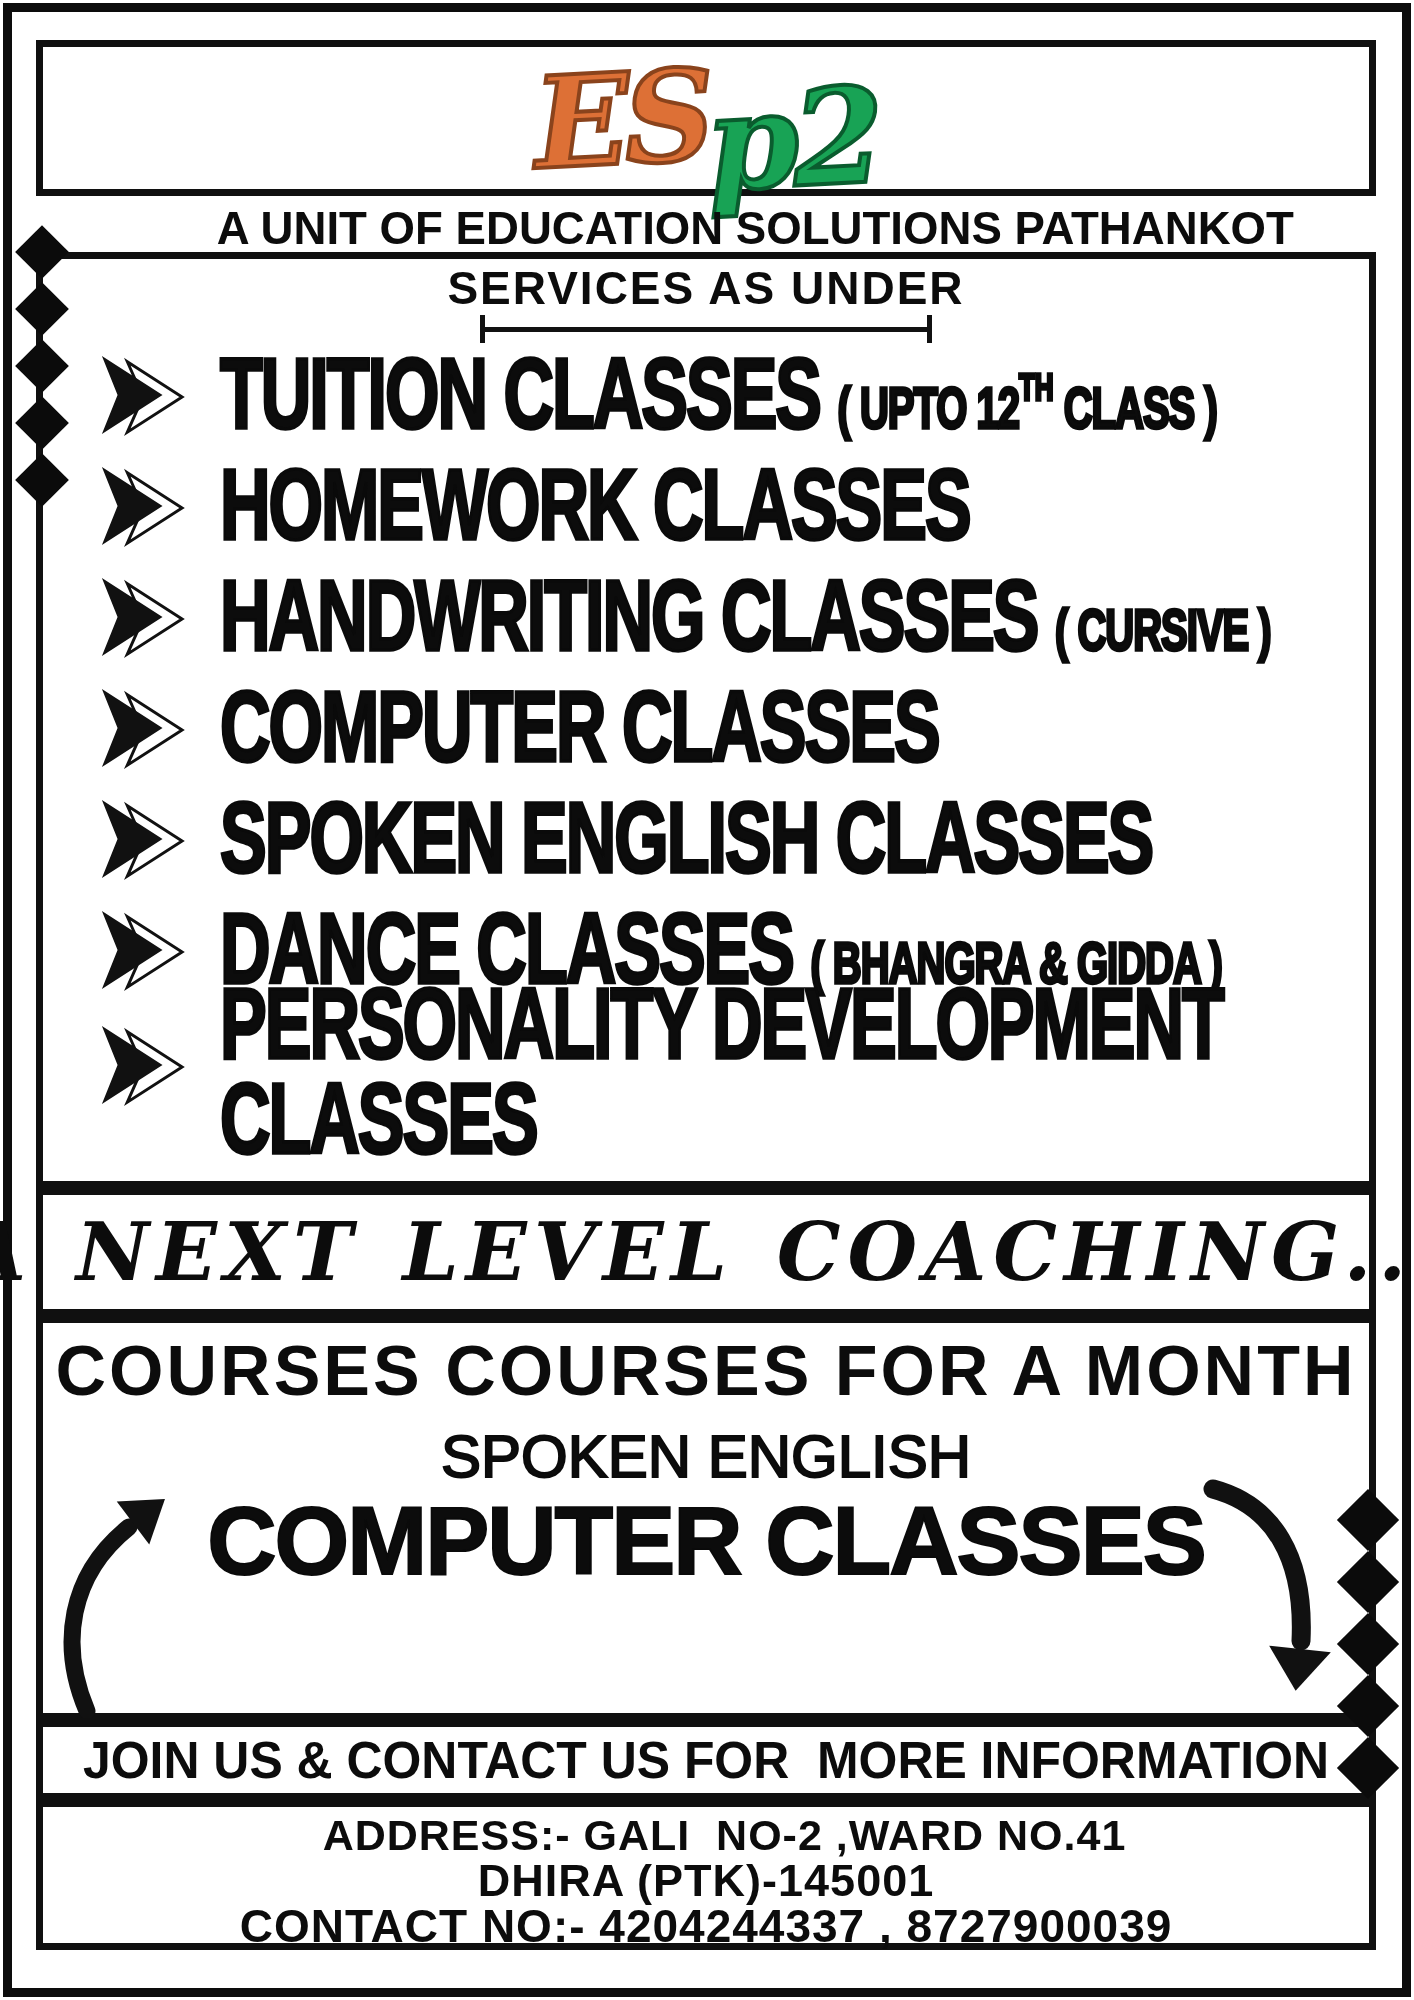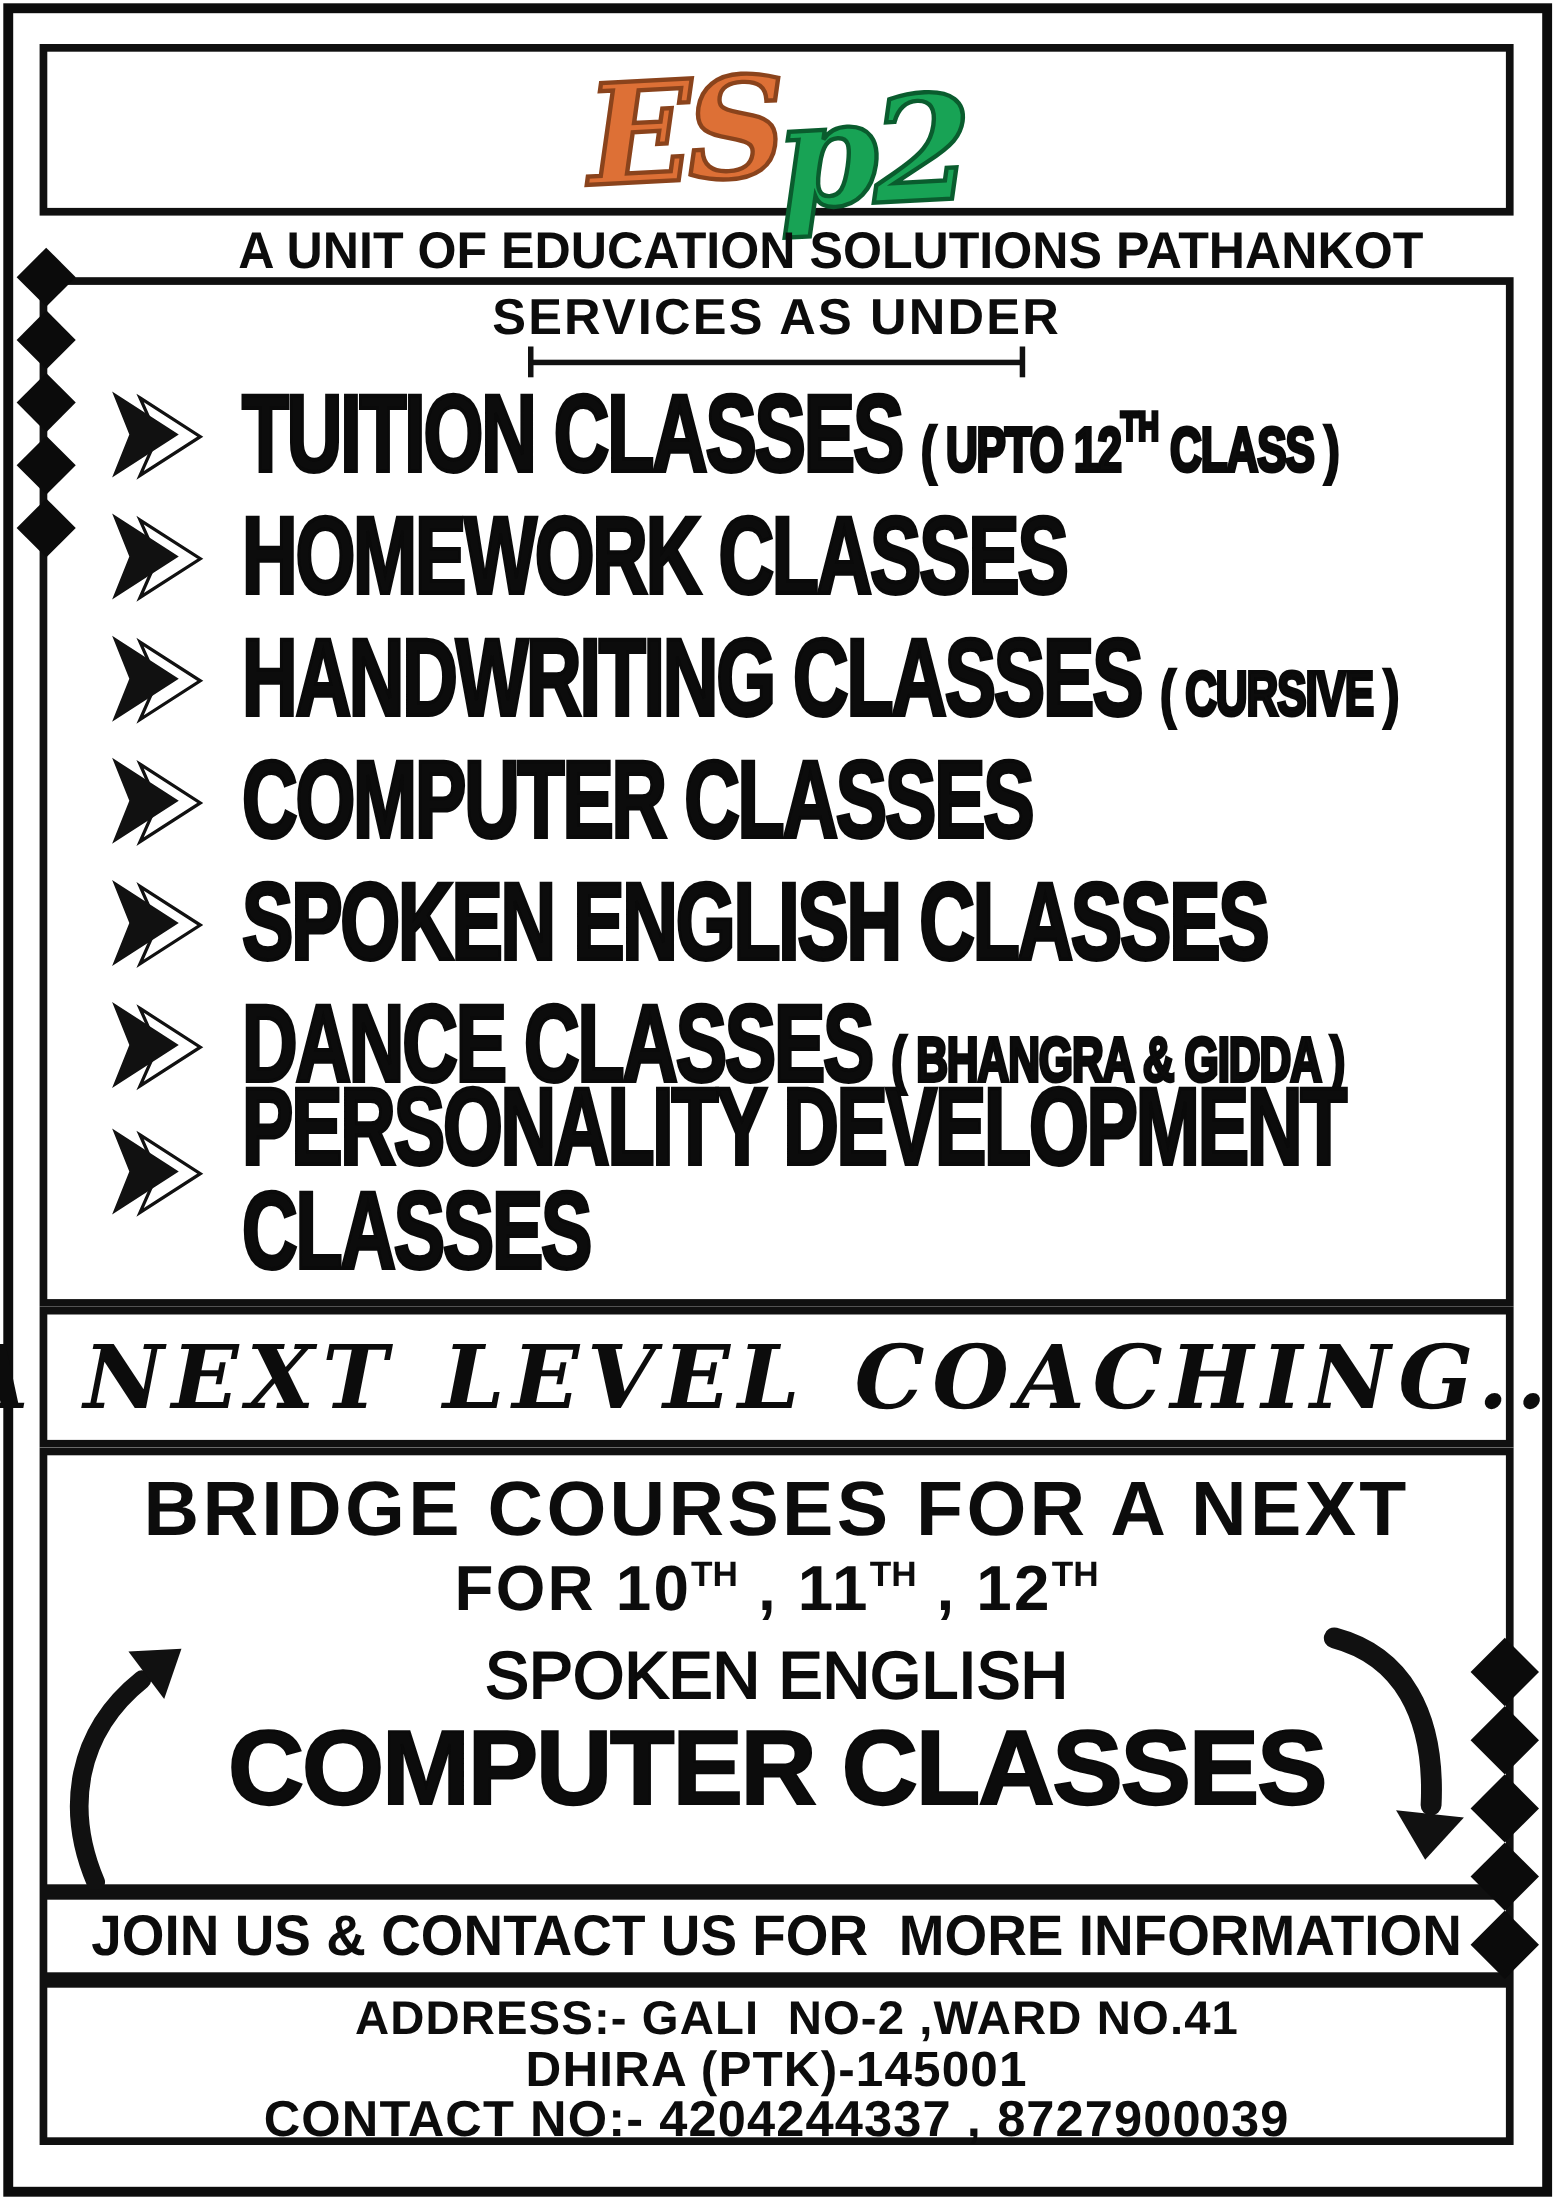--- a/index.html
+++ b/index.html
@@ -158,22 +158,21 @@
         <span class="svc-text"><span class="seg seg-big">PERSONALITY DEVELOPMENT CLASSES</span></span>
       </div>
     </div>
   </div>
 
   <div class="bx box-coaching">
     <div class="coaching-text">A NEXT LEVEL COACHING...</div>
   </div>
 
   <div class="bx box-bridge">
-    <div class="bridge-line1">BRIDGE COURSES FOR A NEXT</div>
-    <div class="bridge-line2"><span class="seg seg-n">FOR 10</span><span class="seg seg-sup">TH</span><span class="seg seg-n"> , 11</span><span class="seg seg-sup">TH</span><span class="seg seg-n"> , 12</span><span class="seg seg-sup">TH</span></div>
+    <div class="bridge-line1">COURSES COURSES FOR A MONTH</div>
     <div class="bridge-big1">SPOKEN ENGLISH</div>
     <div class="bridge-big2">COMPUTER CLASSES</div>
 
     <svg class="arrow-svg arrow-left" width="132" height="235" viewBox="0 0 132 235">
       <path d="M30 228 C 2 162, 12 92, 72 44" stroke="#111" stroke-width="17" fill="none" stroke-linecap="round"></path>
       <g transform="translate(76,40) rotate(-37)">
         <polygon points="0,-27 40,0 0,27" fill="#111"></polygon>
       </g>
     </svg>
 

